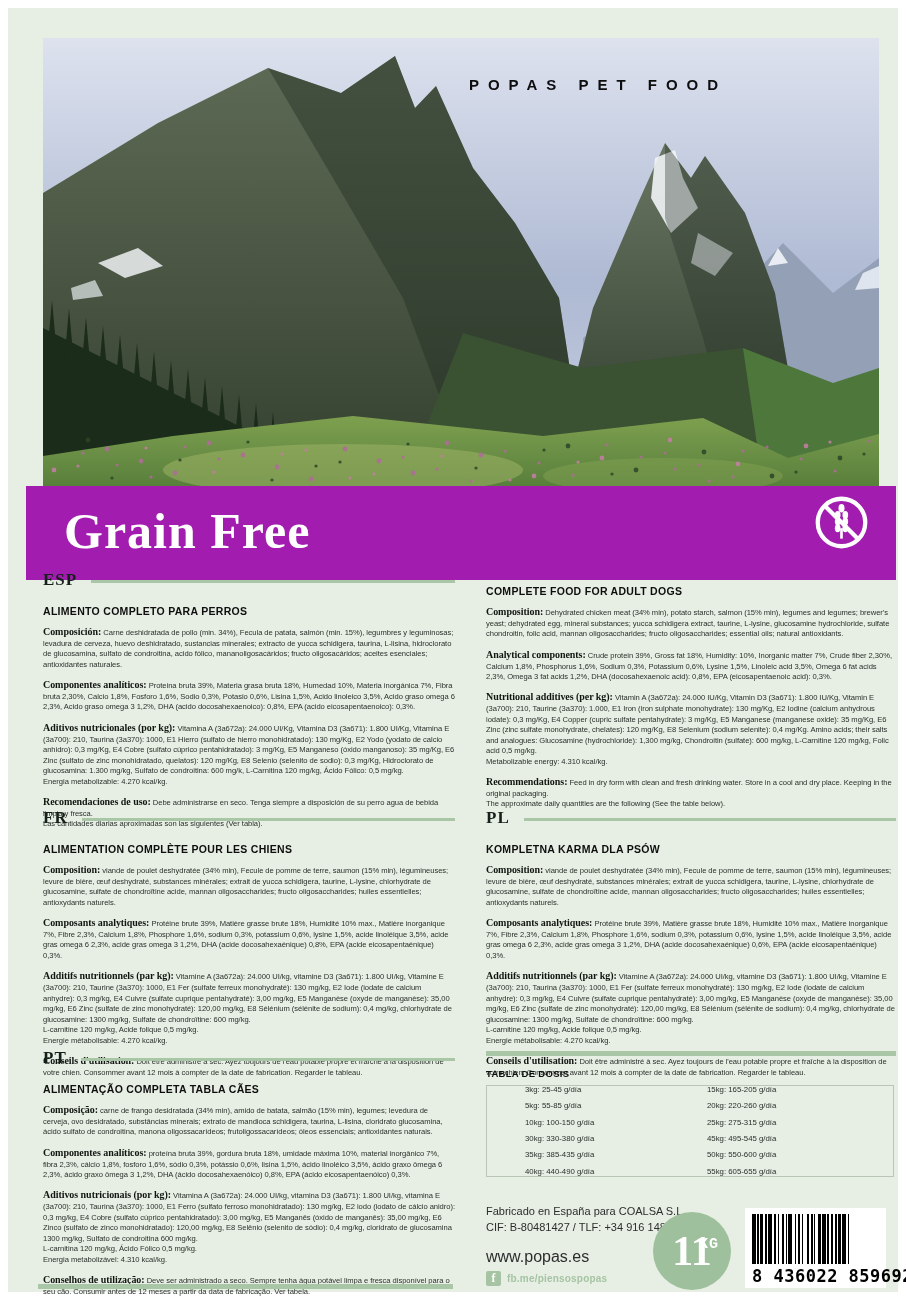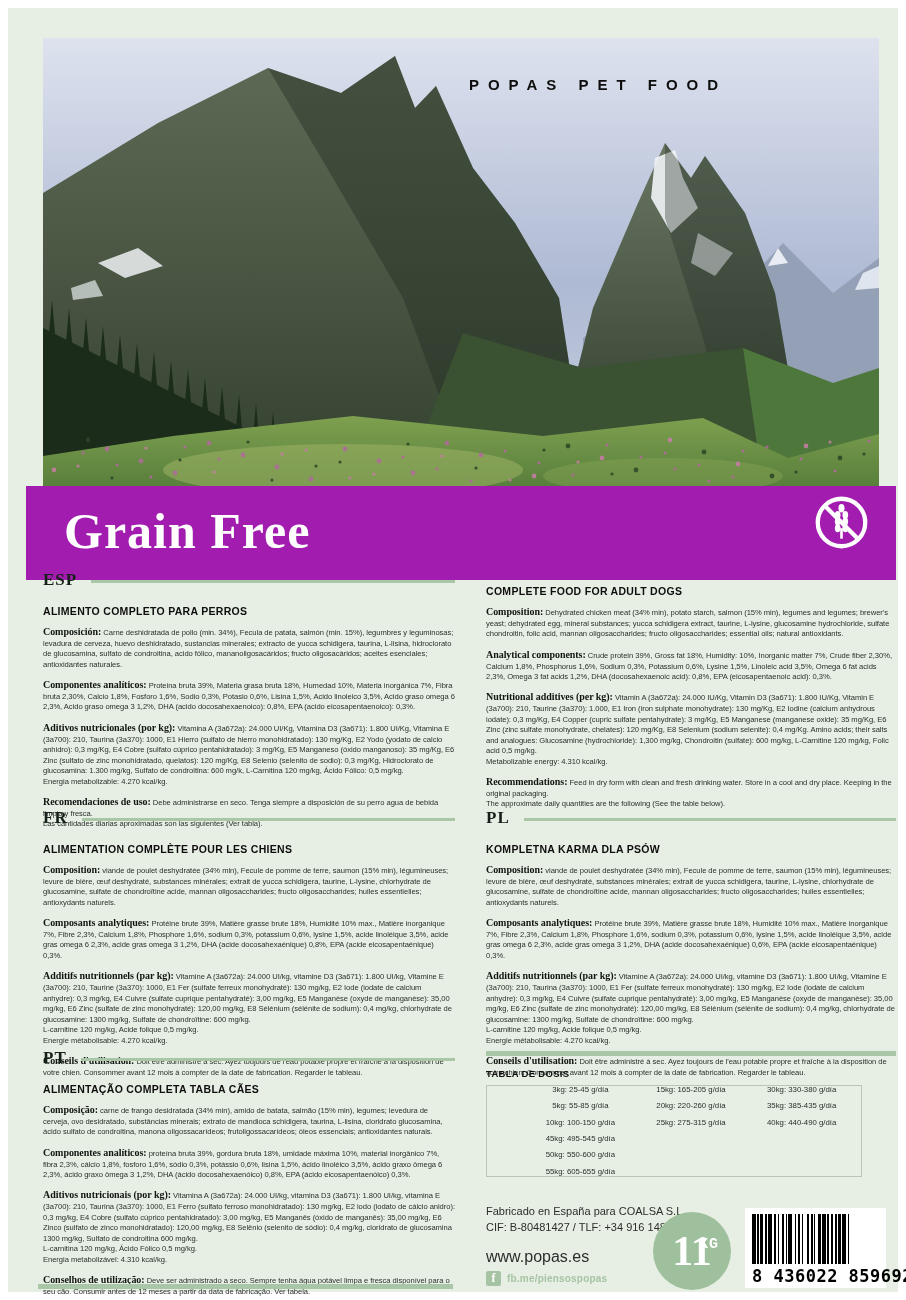--- a/index.html
+++ b/index.html
@@ -22,22 +22,22 @@
   .lang-head{display:flex;align-items:center;}
   .lang-code{font-family:"Liberation Serif",serif;font-weight:bold;font-size:17px;letter-spacing:1px;color:#15201a;}
   .lang-rule{flex:1;height:3px;background:#a9c6a6;margin-left:14px;margin-top:2px;}
   .lang-title{margin:15px 0 0 0;font-size:10.5px;font-weight:bold;letter-spacing:.3px;color:#0e0e0e;}
   .para{margin:8px 0 0 0;font-size:7.6px;line-height:1.38;color:#2a2f2b;letter-spacing:-.05px;}
   .lead{font-family:"Liberation Serif",serif;font-weight:bold;font-size:10px;color:#101510;}
   .pbody{white-space:pre-line;}
   
   .rule-bar{position:absolute;background:#a9c6a6;height:5px;}
   .dose-title{position:absolute;left:478px;top:1060px;font-size:9.5px;font-weight:bold;letter-spacing:.3px;color:#0e0e0e;}
-  .dose-box{position:absolute;left:478px;top:1077px;width:376px;height:92px;border:1px solid #b9c6b5;
-       display:grid;grid-template-columns:1fr 1fr 1fr;align-content:center;padding:0 4px 0 38px;box-sizing:border-box;text-align:center;}
+  .dose-box{position:absolute;left:478px;top:1077px;width:408px;height:92px;border:1px solid #b9c6b5;
+       display:grid;grid-template-columns:1fr 1fr;align-content:center;padding:0 4px 0 38px;box-sizing:border-box;}
   .dose-col{font-size:7.8px;line-height:2.1;color:#2a2f2b;}
   
   .footer-text{position:absolute;left:478px;top:1196px;font-size:11px;line-height:1.45;color:#2d2d2d;}
   .website{position:absolute;left:478px;top:1240px;font-size:16px;color:#2d2d2d;text-decoration:none;}
   .fb-row{position:absolute;left:478px;top:1263px;display:flex;align-items:center;gap:6px;}
   .fb-icon{width:15px;height:15px;background:#a6c4a3;border-radius:2px;color:#fff;
        font-family:"Liberation Serif",serif;font-weight:bold;font-size:12px;text-align:center;line-height:15px;}
   .fb-handle{font-size:10px;font-weight:bold;color:#a6c4a3;text-decoration:none;letter-spacing:.2px;}
   .weight-badge{position:absolute;left:645px;top:1204px;width:78px;height:78px;border-radius:50%;
        background:#9fc09c;color:#fff;text-align:center;}

